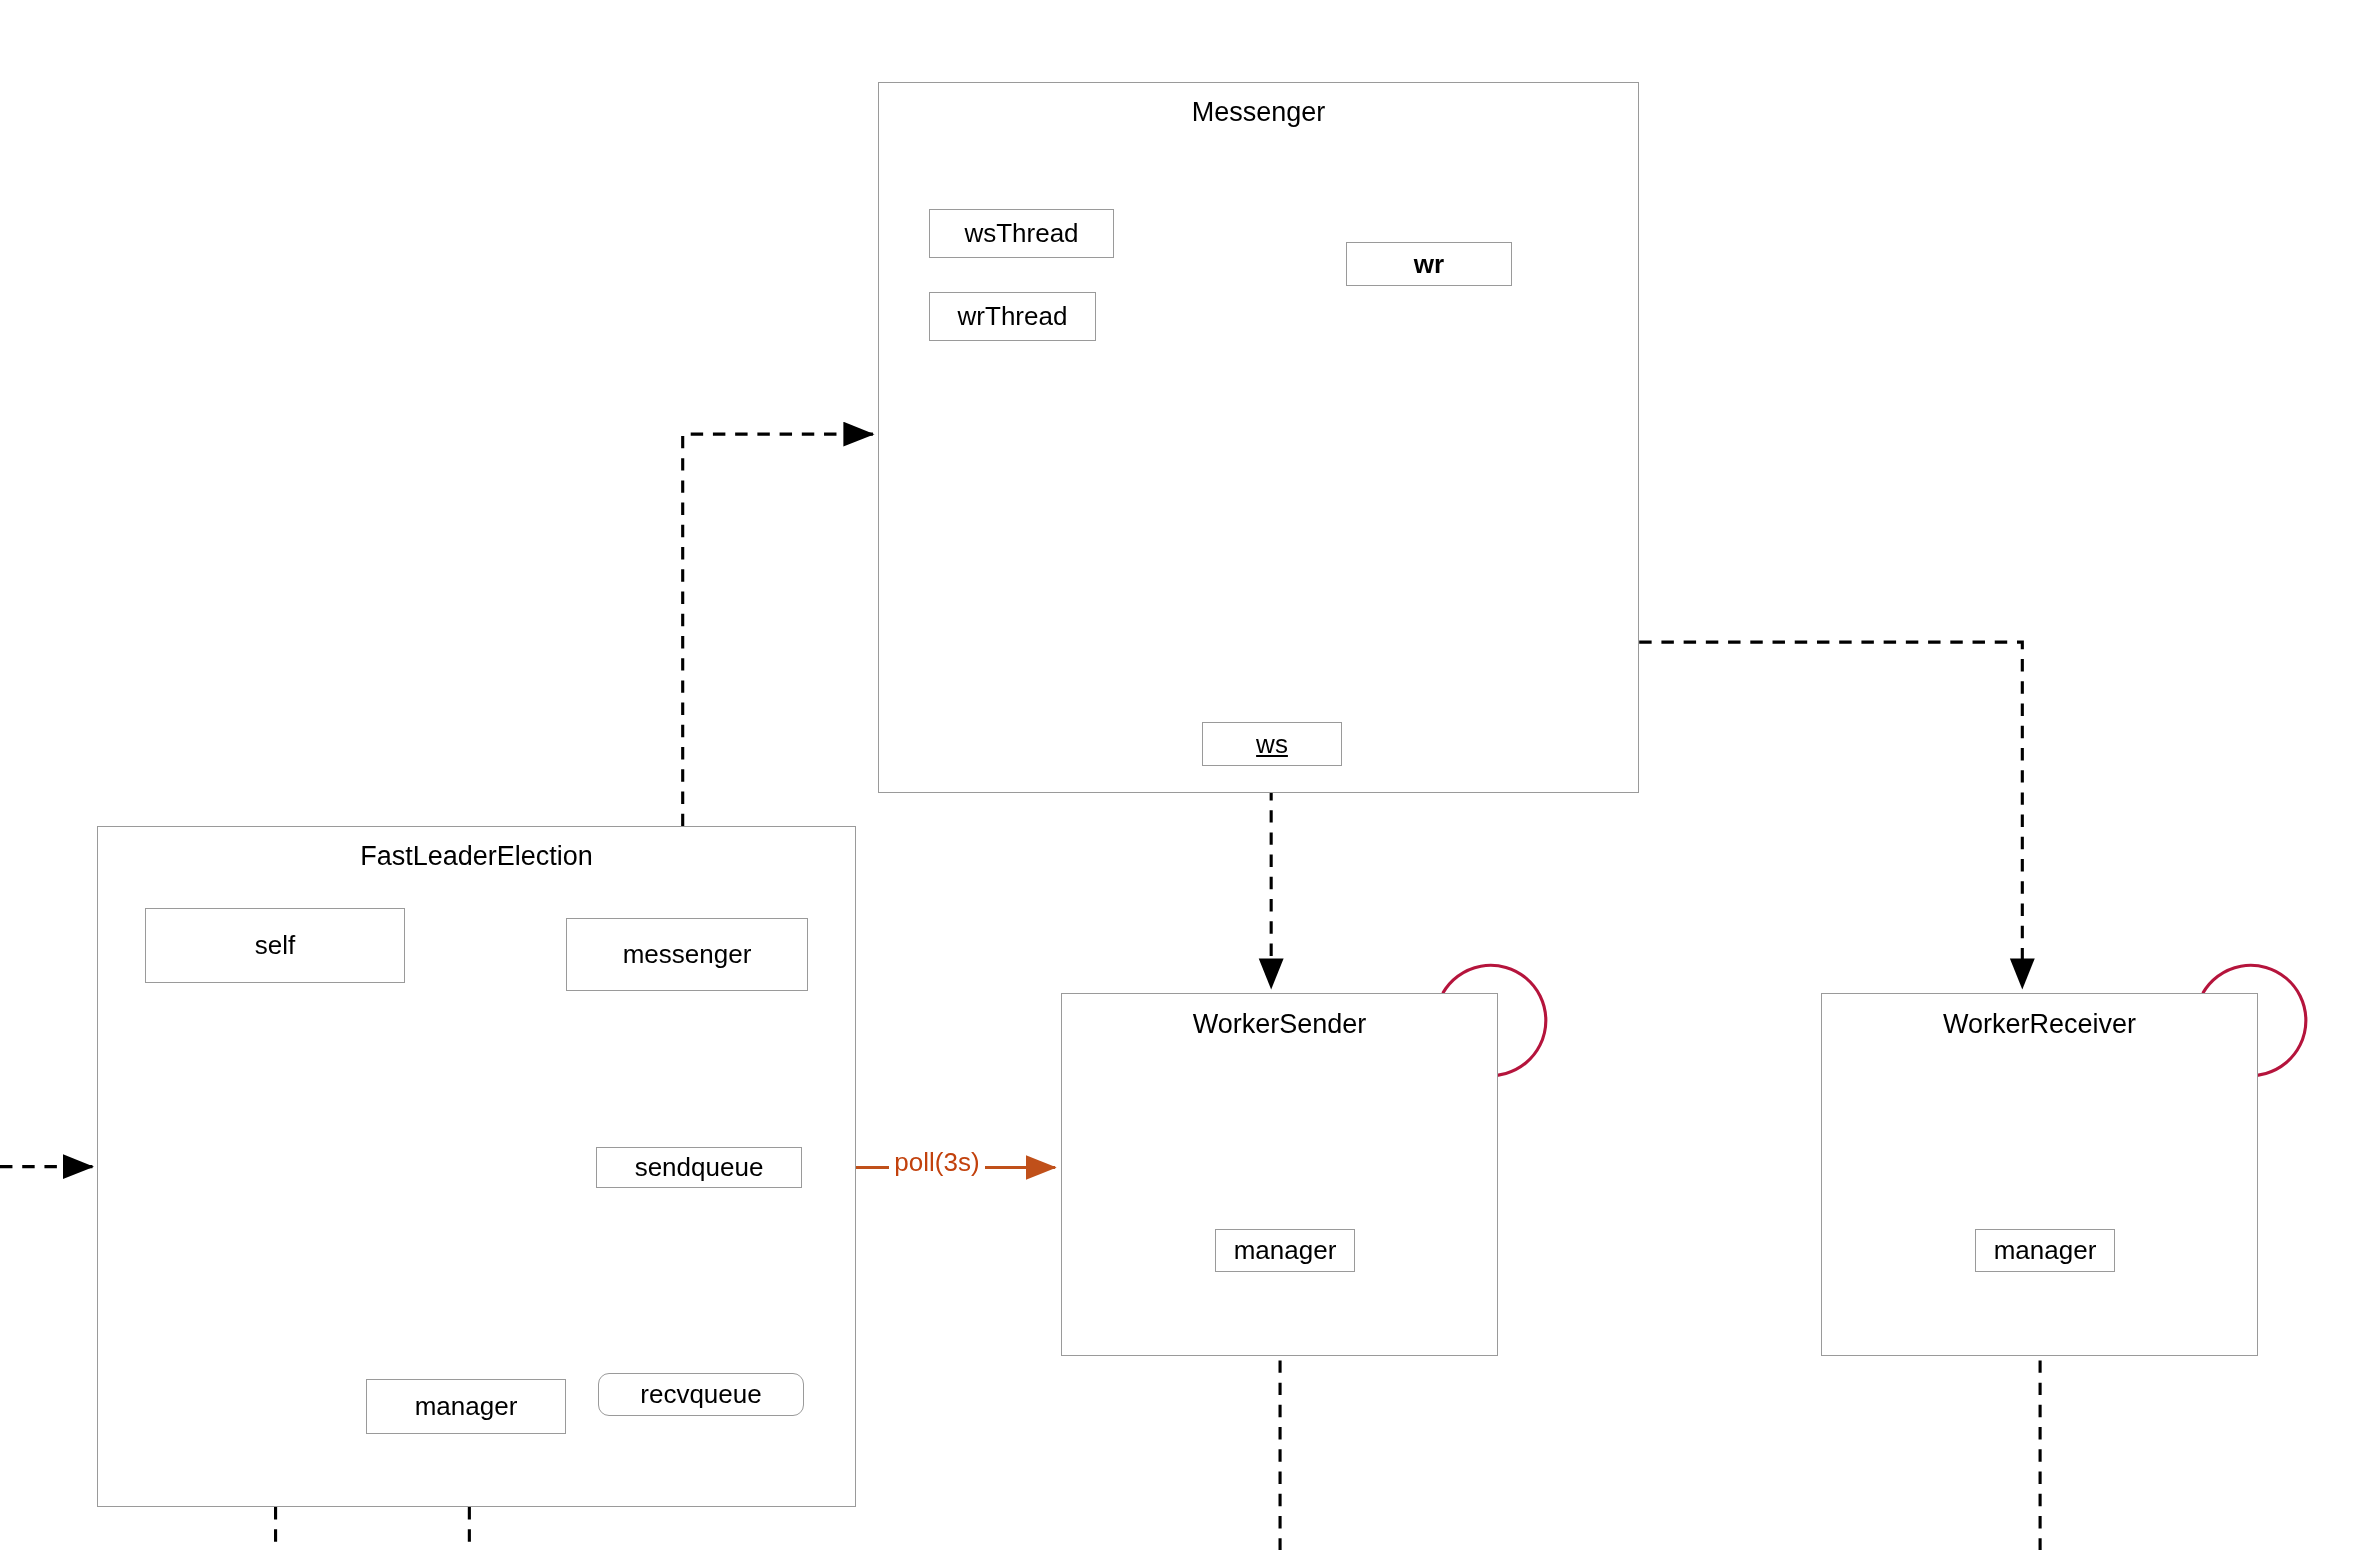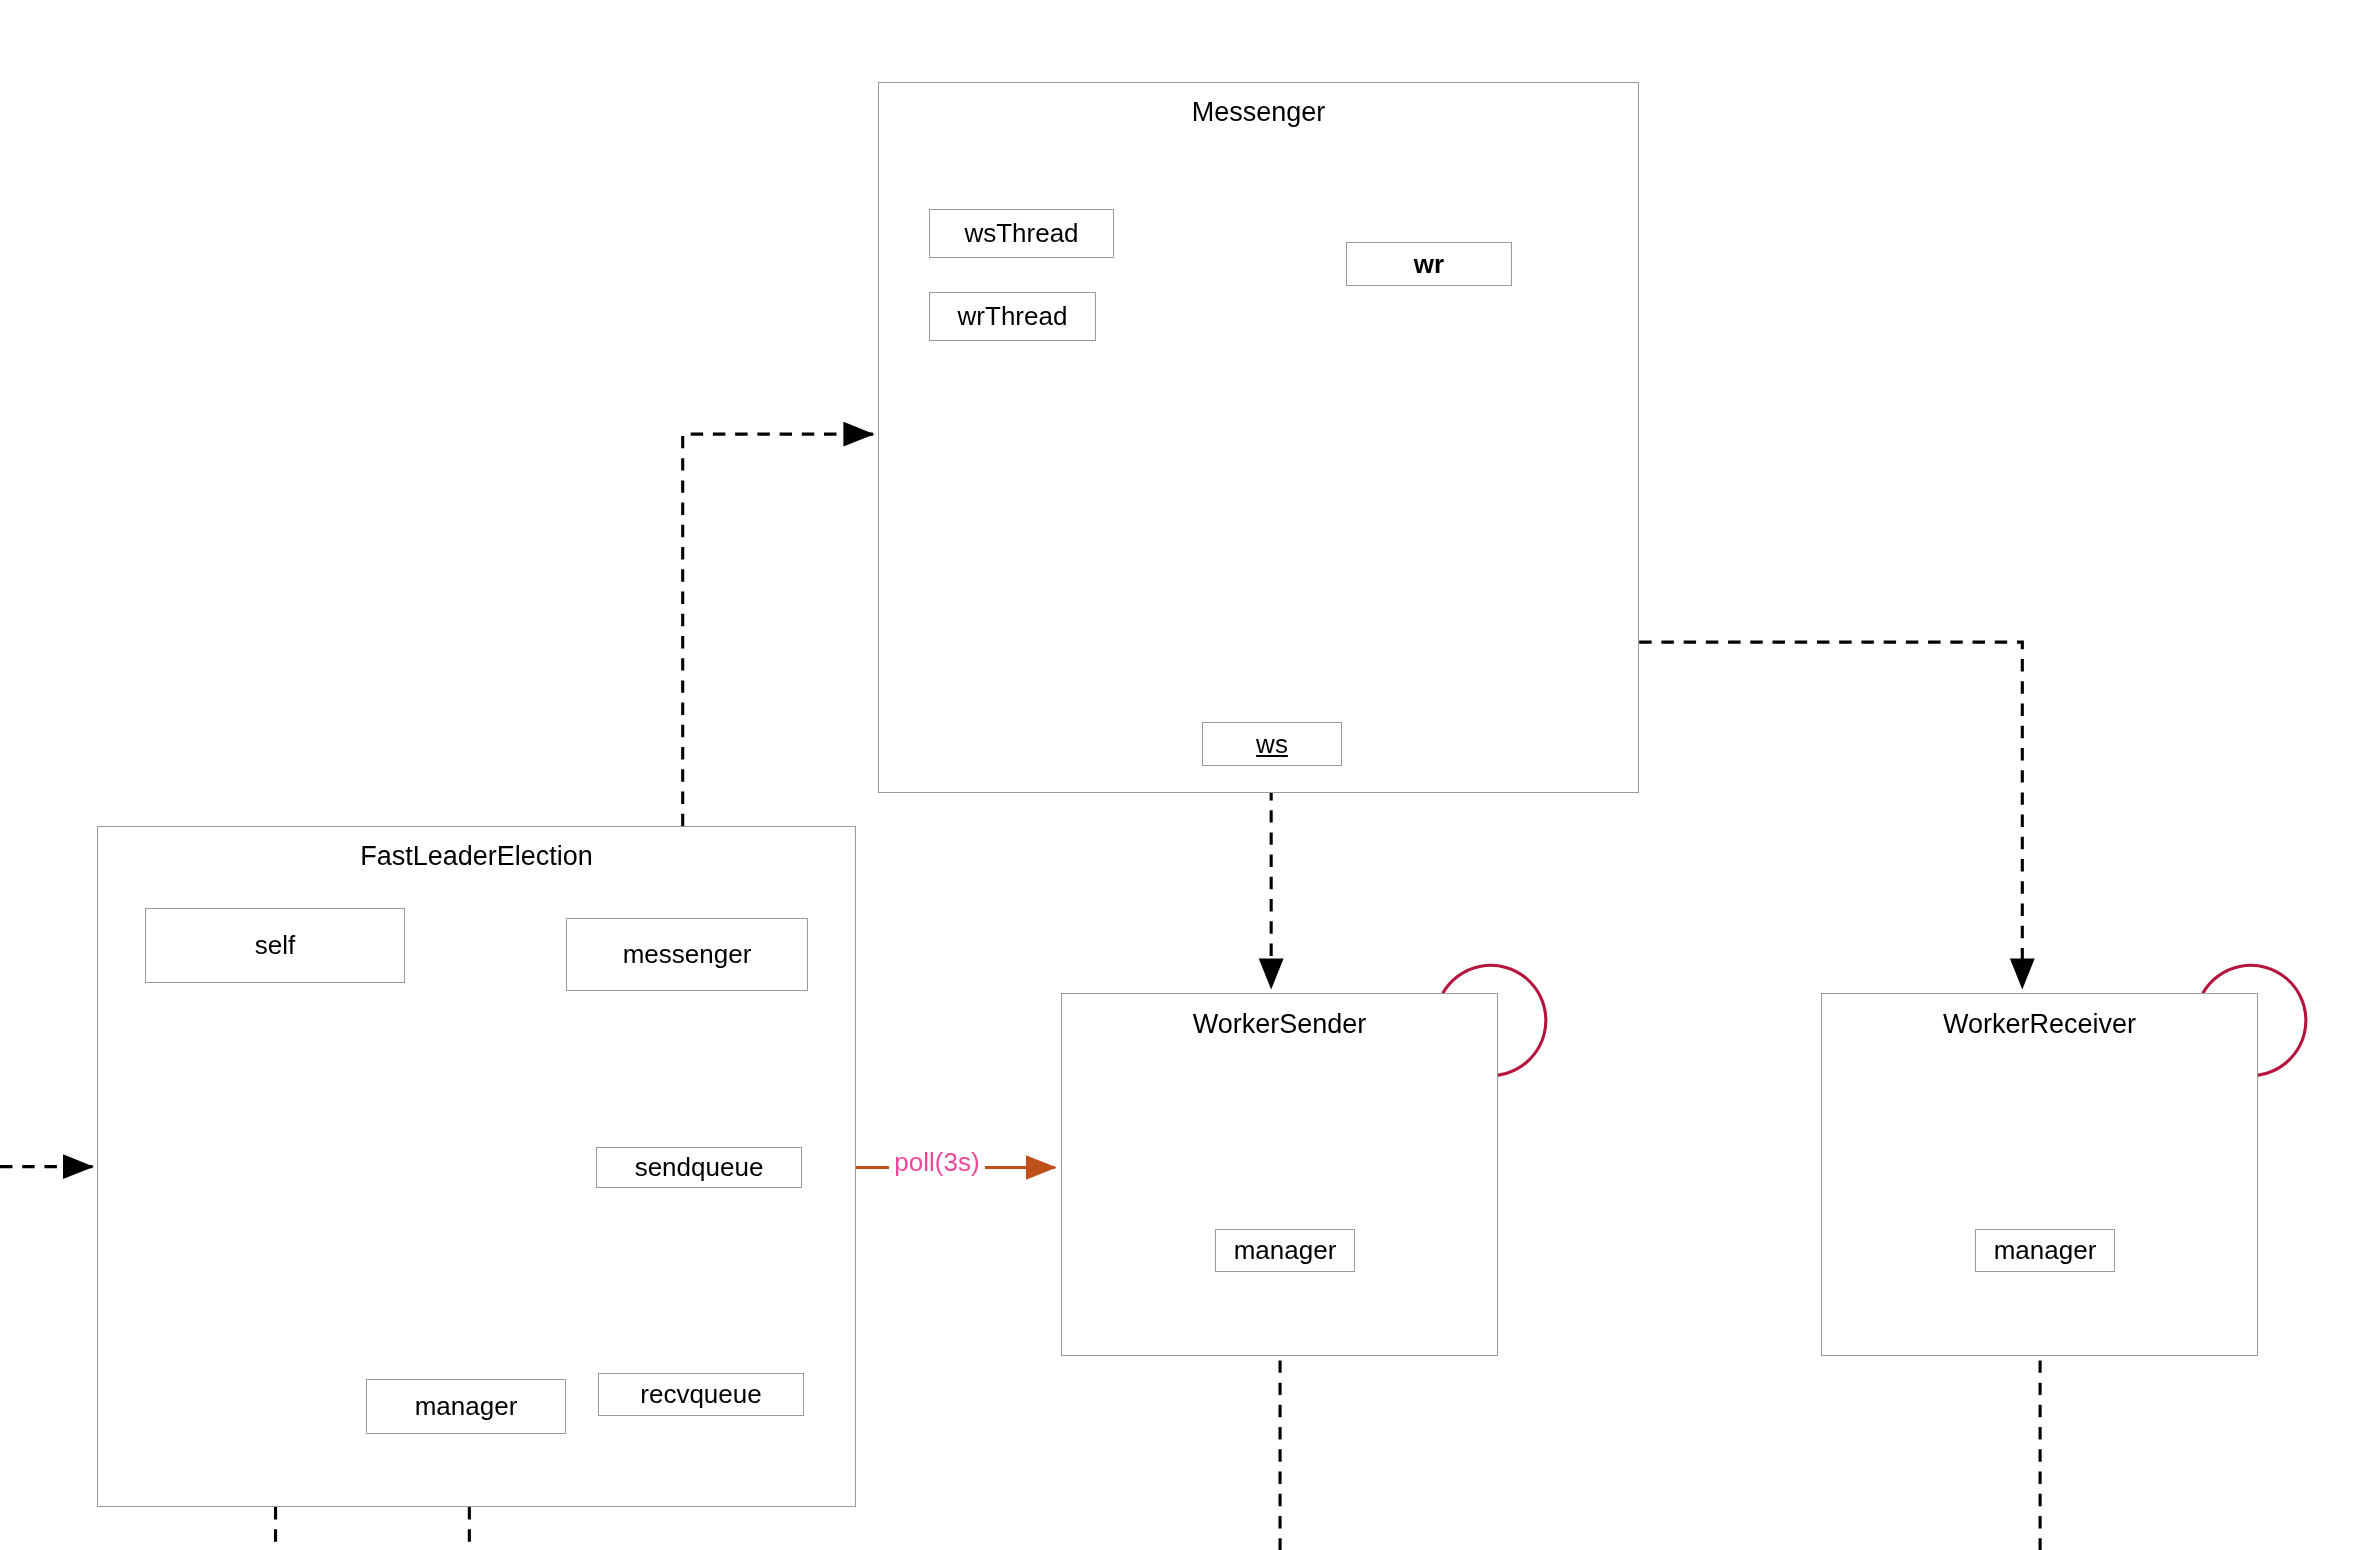--- a/index.html
+++ b/index.html
@@ -51,21 +51,21 @@
     align-items: center;
     justify-content: center;
     font-size: 26px;
     color: #000000;
     font-family: "Liberation Sans", sans-serif;
     white-space: nowrap;
   }
   .edge-label {
     position: absolute;
     font-size: 26px;
-    color: #ec4899;
+    color: #c2410c;
     font-family: "Liberation Sans", sans-serif;
     white-space: nowrap;
     background: #ffffff;
     padding: 0 5.3px;
   }
 </style>
 </head>
 <body>
 
 <div id="canvas">
@@ -109,21 +109,21 @@
   <div class="field-box" style="left:1346px; top:242px; width:166px; height:44px;font-weight:bold;">wr</div>
   <div class="field-box" style="left:1202px; top:722px; width:140px; height:44px;text-decoration:underline;">ws</div>
 
   <div class="node-box" style="left:97px; top:826px; width:759px; height:681px;">
     <div class="node-title" style="top:14.2px;">FastLeaderElection</div>
   </div>
   <div class="field-box" style="left:145px; top:908px; width:260px; height:75px;">self</div>
   <div class="field-box" style="left:566px; top:918px; width:242px; height:73px;">messenger</div>
   <div class="field-box" style="left:596px; top:1147px; width:206px; height:41px;">sendqueue</div>
   <div class="field-box" style="left:366px; top:1379px; width:200px; height:55px;">manager</div>
-  <div class="field-box" style="left:598px; top:1373px; width:206px; height:43px;">recvqueue</div>
+  <div class="field-box" style="left:598px; top:1373px; width:206px; height:43px;border-radius:11px;">recvqueue</div>
 
   <div class="node-box" style="left:1061px; top:993px; width:437px; height:363px;">
     <div class="node-title" style="top:15px;">WorkerSender</div>
   </div>
   <div class="field-box" style="left:1215px; top:1229px; width:140px; height:43px;">manager</div>
 
   <div class="node-box" style="left:1821px; top:993px; width:437px; height:363px;">
     <div class="node-title" style="top:15px;">WorkerReceiver</div>
   </div>
   <div class="field-box" style="left:1975px; top:1229px; width:140px; height:43px;">manager</div>

